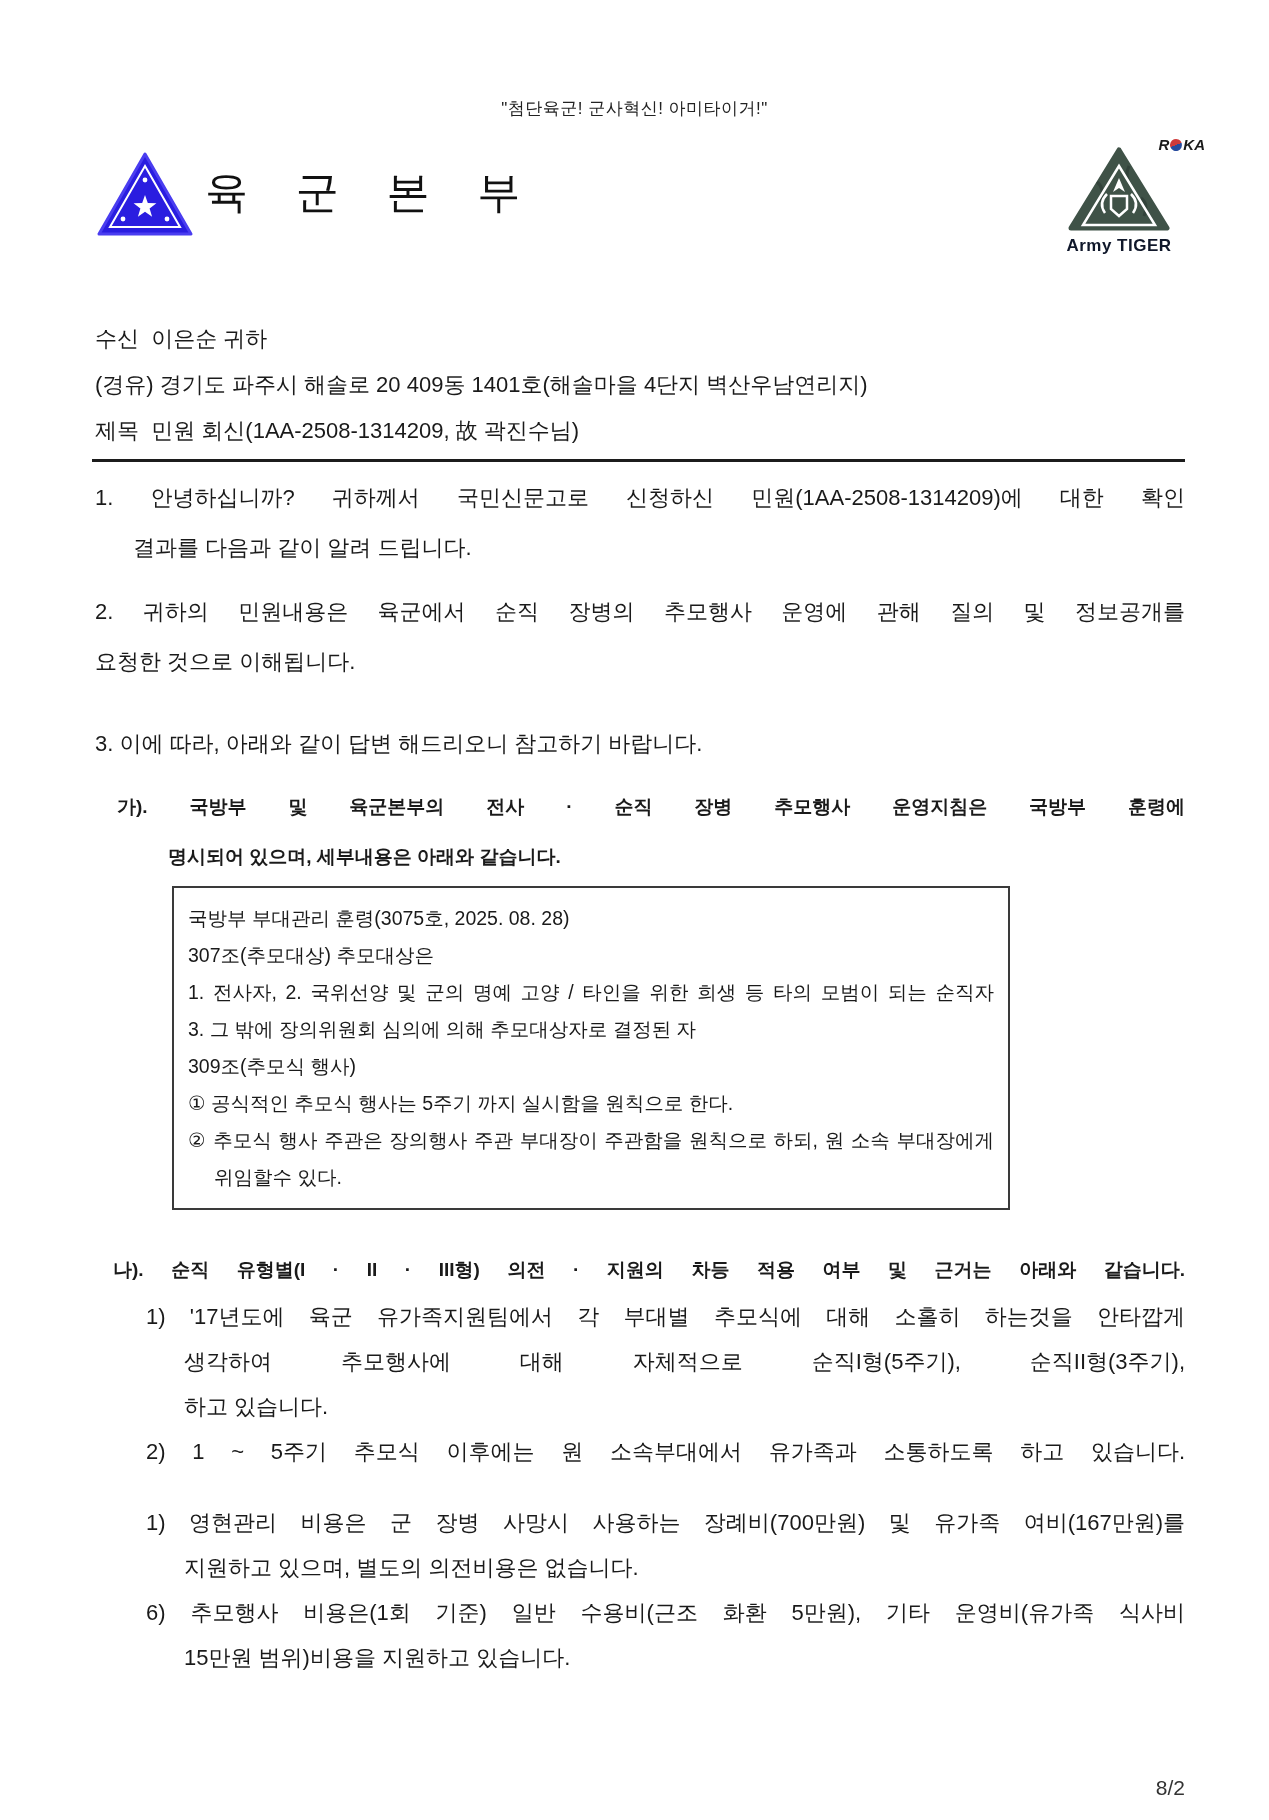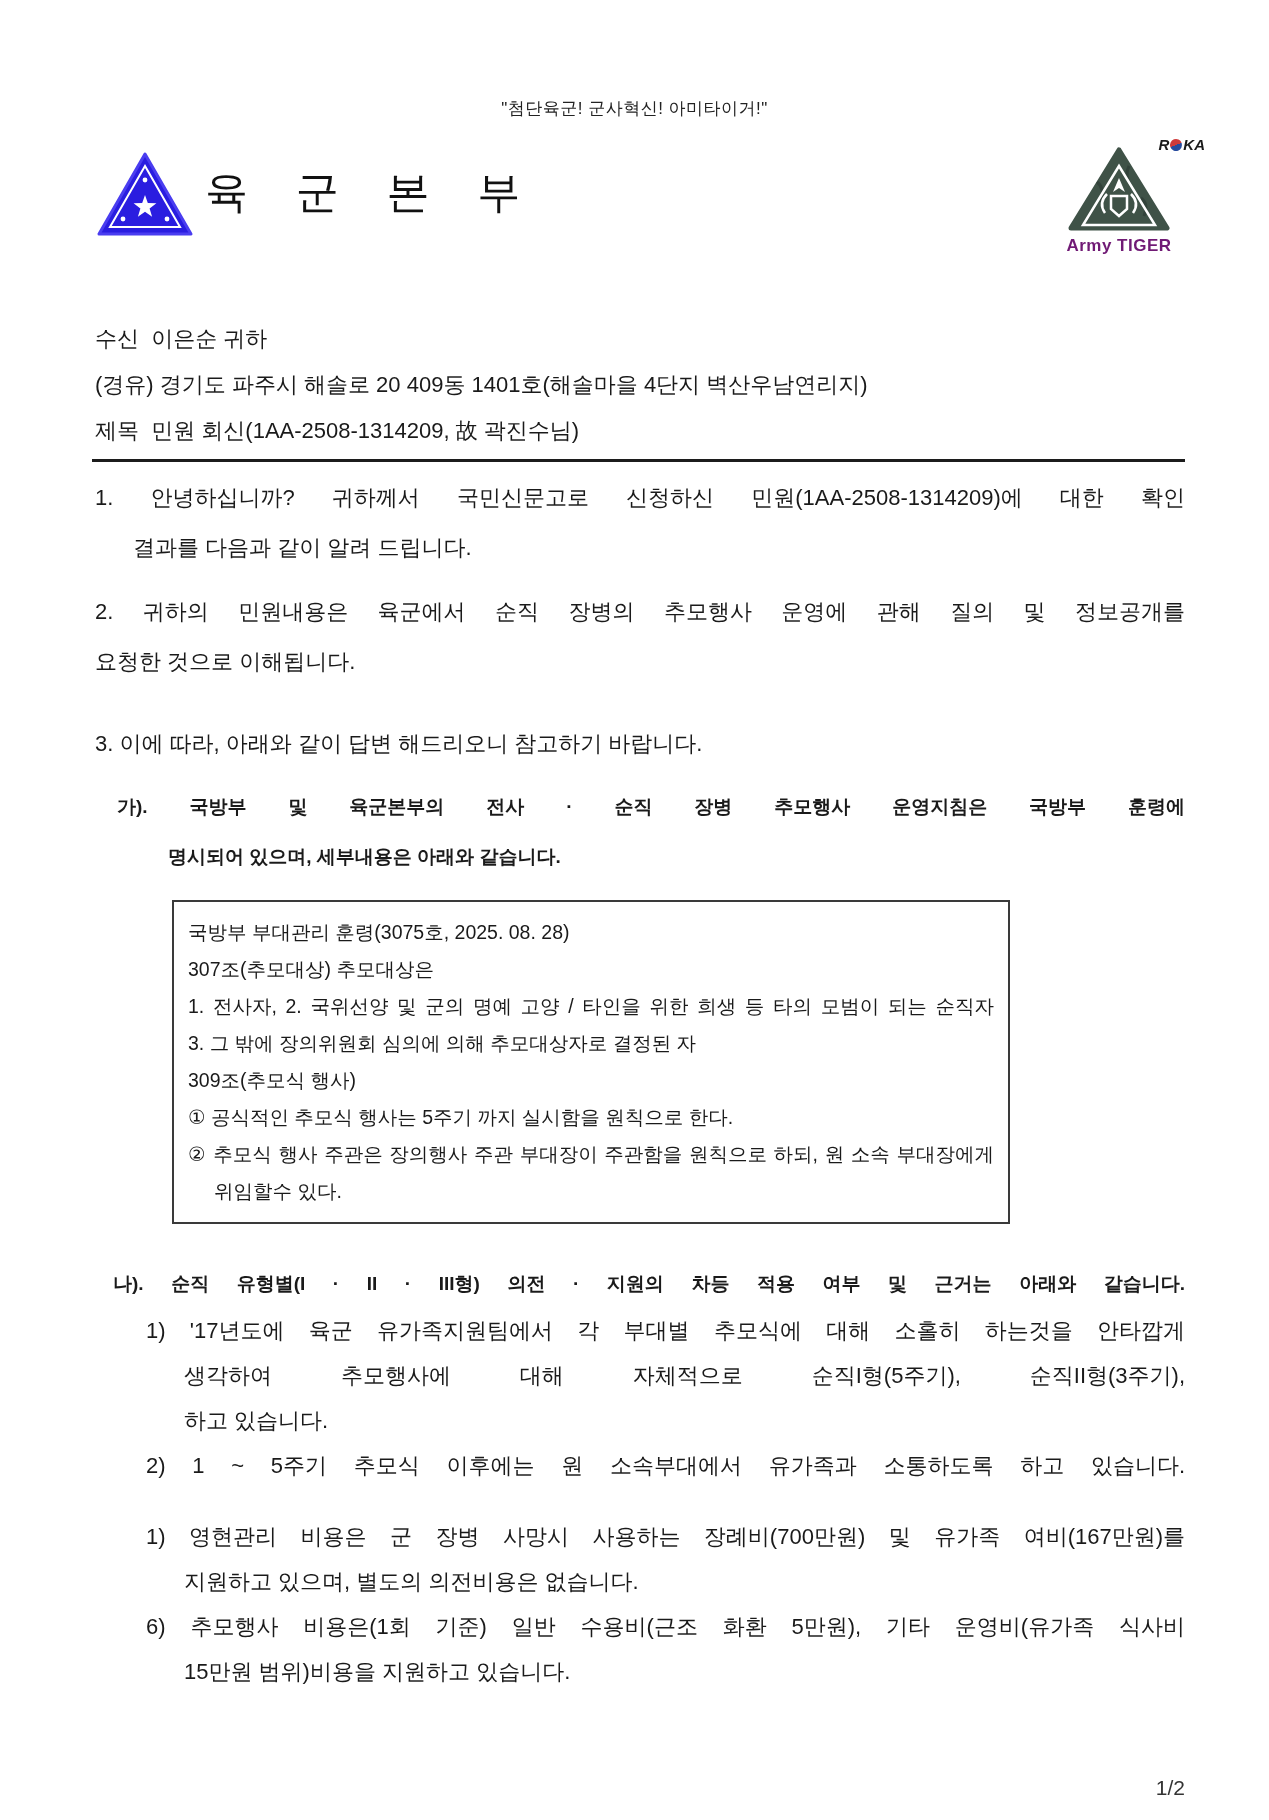--- a/index.html
+++ b/index.html
@@ -28,38 +28,38 @@
     font-style:italic; font-weight:700; font-size:15px; color:#1b1b1b; gap:1px;
   }
   .taegeuk {
     display:inline-block; width:12px; height:12px; border-radius:50%;
     background:linear-gradient(180deg,#cf3a3a 50%,#274b9e 50%);
     transform:rotate(-20deg);
   }
   .tiger-svg { position:absolute; left:12px; top:12px; }
   .tiger-caption {
     position:absolute; left:6px; bottom:-2px; width:116px; text-align:center;
-    font-weight:700; font-size:17px; color:#701a75; letter-spacing:0.5px; white-space:pre;
+    font-weight:700; font-size:17px; color:#0f172a; letter-spacing:0.5px; white-space:pre;
   }
   .address { margin:62px 84px 0 95px; font-size:22px; }
   .address .ln { line-height:46px; white-space:pre; }
   .rule { margin:5px 84px 0 92px; border-top:3.5px solid #1c1c1c; }
   .content { margin:0 84px 0 95px; font-size:22px; }
   .ln { line-height:50px; white-space:pre; }
   .just { text-align:justify; text-align-last:justify; white-space:normal; }
   .p1 { margin-top:11px; }
   .p1 .l2 { padding-left:38px; }
   .p2 { margin-top:14px; }
   .p3 { margin-top:32px; }
   .hd { font-weight:700; font-size:19px; }
   .sec-ga { margin-top:13px; }
   .sec-ga .l1 { padding-left:22px; }
   .sec-ga .l2 { padding-left:73px; }
   .box {
-    margin:18px 0 0 77px; width:806px; border:2px solid #3a3a3a;
+    margin:4px 0 0 77px; width:806px; border:2px solid #3a3a3a;
     padding:12px 14px; font-size:19.5px;
   }
   .box .ln { line-height:37px; }
   .box .ind { padding-left:26px; }
   .sec-na { margin-top:36px; }
   .sec-na .hd, .sec-da .hd { padding-left:18px; line-height:48px; }
   .item { padding-left:51px; line-height:45px; }
   .cont { padding-left:89px; line-height:45px; }
   .sec-da { margin-top:26px; }
   .pagenum {
@@ -158,15 +158,15 @@
 
     <div class="sec-da">
       <div class="ln item just">1) 영현관리 비용은 군 장병 사망시 사용하는 장례비(700만원) 및 유가족 여비(167만원)를</div>
       <div class="ln cont">지원하고 있으며, 별도의 의전비용은 없습니다.</div>
       <div class="ln item just">6) 추모행사 비용은(1회 기준) 일반 수용비(근조 화환 5만원), 기타 운영비(유가족 식사비</div>
       <div class="ln cont">15만원 범위)비용을 지원하고 있습니다.</div>
     </div>
 
   </div>
 
-  <div class="pagenum">1/2</div>
+  <div class="pagenum">8/2</div>
 
 </div>
 
 </body></html>

